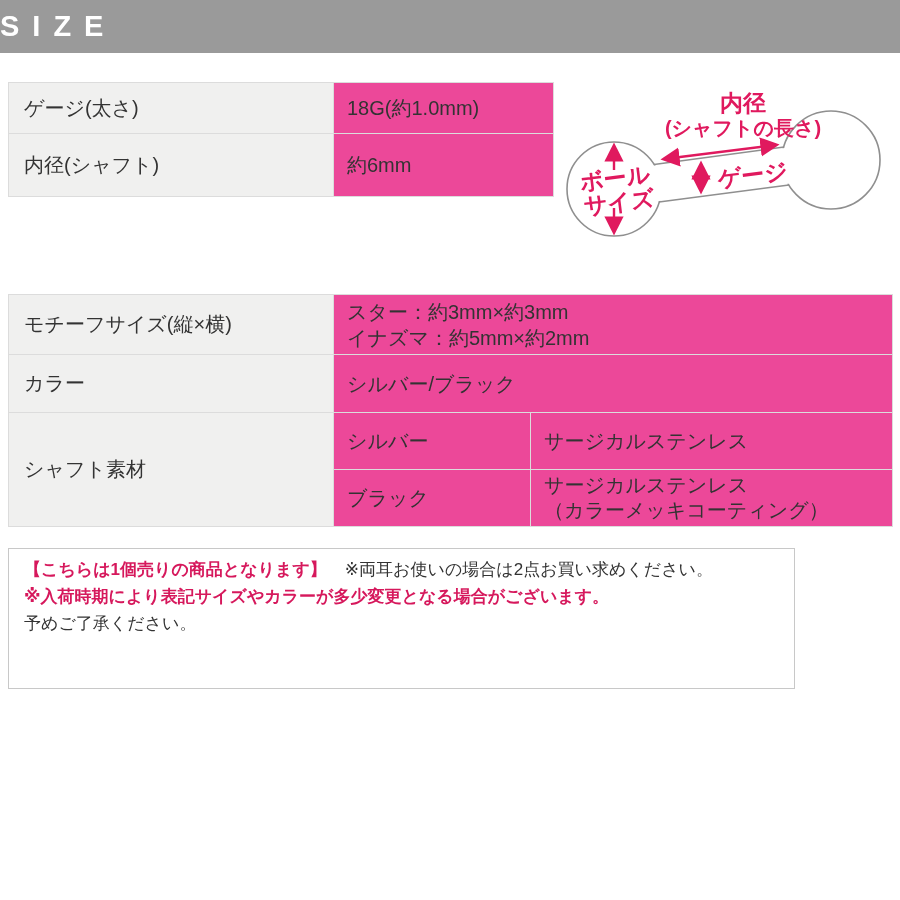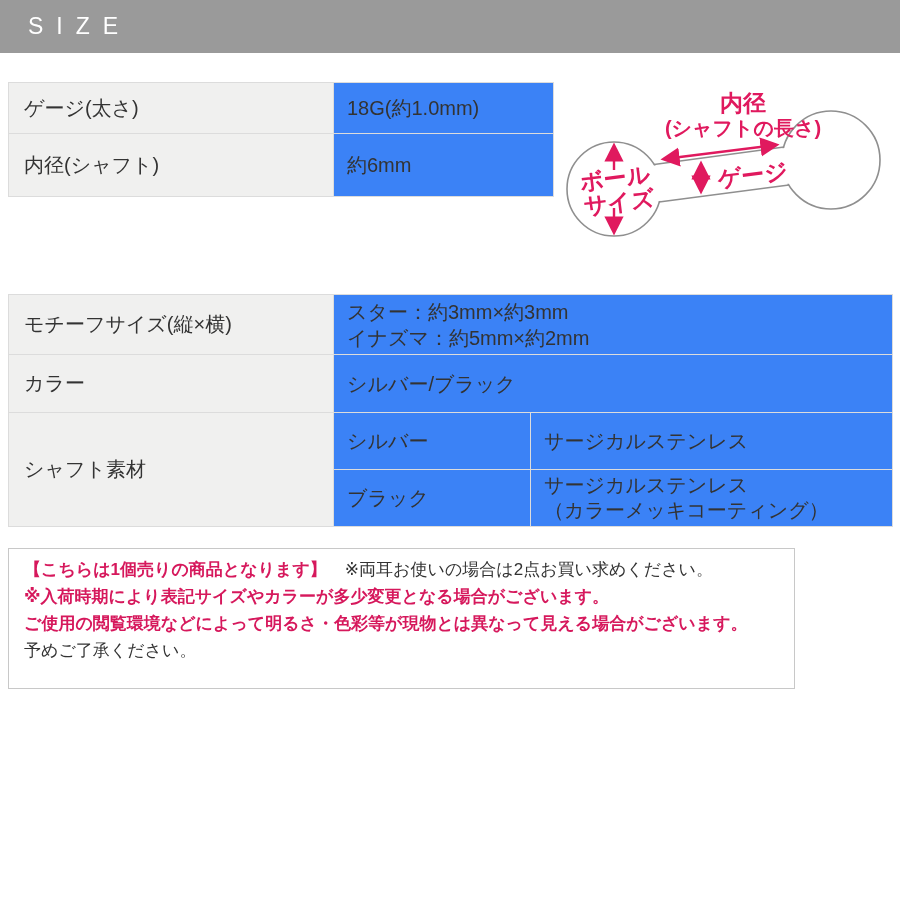--- a/index.html
+++ b/index.html
@@ -9,38 +9,38 @@
     font-family:"Liberation Sans","DejaVu Sans",sans-serif;
     overflow:hidden;
   }
 
   
   .size-bar {
     position:absolute; left:0; top:0; width:900px; height:53px;
     background:#9a9a9a; display:flex; align-items:center;
   }
   .size-bar .title {
-    color:#ffffff; font-size:23px; letter-spacing:13px;
-    margin-left:28px; font-weight:400;
+    color:#ffffff; font-size:29px; letter-spacing:13px;
+    font-weight:700;
   }
 
   
   table.spec {
     position:absolute; border-collapse:collapse; table-layout:fixed;
     font-size:20px; color:#333333;
   }
   table.spec th, table.spec td {
     border:1px solid #dcdcdc; font-weight:normal; text-align:left;
     vertical-align:middle; padding:0; overflow:hidden;
   }
   table.spec th.label {
     background:#f0f0ef; padding-left:15px;
   }
   table.spec td.value {
-    background:#3b82f6; padding-left:13px;
+    background:#ec4899; padding-left:13px;
     white-space:pre-line; line-height:26px;
   }
   #table1 { left:8px; top:82px; width:545px; }
   #table2 { left:8px; top:294px; width:884px; }
 
   
   .diagram {
     position:absolute; left:556px; top:84px; width:344px; height:172px;
   }
   .diagram text {
@@ -136,15 +136,14 @@
     <td class="value">ブラック</td>
     <td class="value" style="line-height:25px">サージカルステンレス
 （カラーメッキコーティング）</td>
   </tr>
 </tbody>
   </table>
 
 <div class="notes">
   <div><span class="red">【こちらは1個売りの商品となります】</span><span class="gap"></span><span>※両耳お使いの場合は2点お買い求めください。</span></div>
   <div class="red">※入荷時期により表記サイズやカラーが多少変更となる場合がございます。</div>
-  <div class="red">ご使用の閲覧環境などによって明るさ・色彩等が現物とは異なって見える場合がございます。</div>
   <div>予めご了承ください。</div>
 </div>
 
 </body></html>

